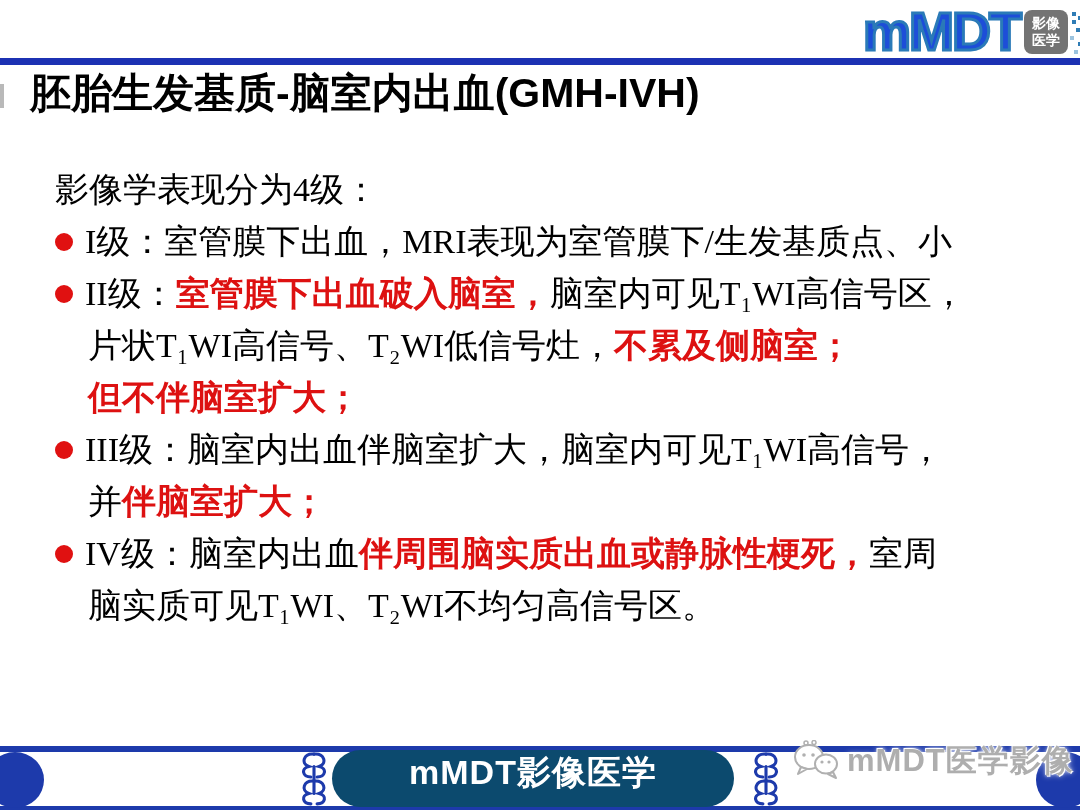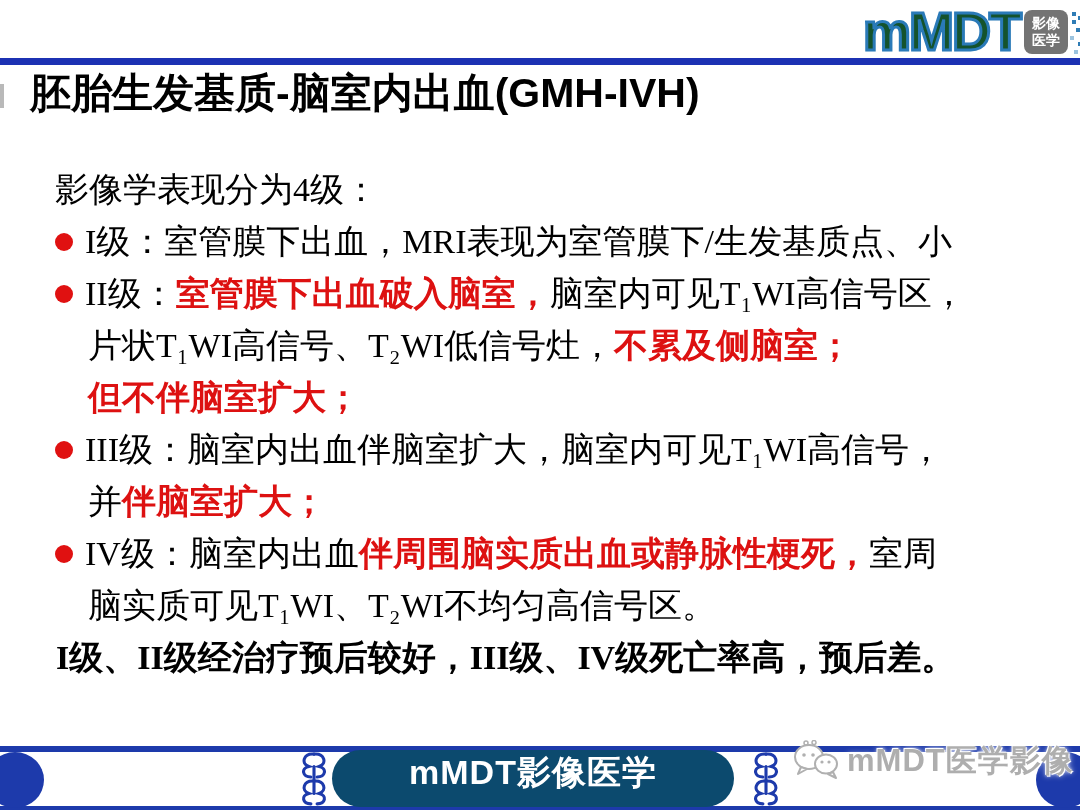--- a/index.html
+++ b/index.html
@@ -6,21 +6,21 @@
   .stage{
     position:relative;width:1080px;height:810px;background:#ffffff;
     overflow:hidden;font-family:"Liberation Serif","DejaVu Serif",serif;color:#000;
   }
 
   
   .logo{position:absolute;right:12px;top:4px;display:flex;align-items:flex-end;z-index:3;}
   .logo-word{
     font-family:"Liberation Sans","DejaVu Sans",sans-serif;
     font-size:54px;font-weight:900;line-height:54px;letter-spacing:-2px;
-    color:#14532d;-webkit-text-stroke:3px #2a7ab8;text-stroke:3px #2a7ab8;
+    color:#1d4ed8;-webkit-text-stroke:3px #2a7ab8;text-stroke:3px #2a7ab8;
   }
   .logo-badge{
     position:relative;width:44px;height:44px;margin:0 0 4px 4px;border-radius:8px;
     background:#737373;color:#fff;display:flex;flex-direction:column;
     align-items:center;justify-content:center;
     font-family:"Liberation Sans","DejaVu Sans",sans-serif;font-size:14px;font-weight:bold;line-height:17px;
   }
   .logo-dots{position:absolute;right:-8px;top:2px;width:4px;height:4px;background:#2f7cb5;
     box-shadow:0 8px 0 #2f7cb5,6px 4px 0 #2f7cb5,4px 16px 0 #2f7cb5,-2px 24px 0 #9cc3de,6px 30px 0 #2f7cb5,2px 38px 0 #9cc3de;}
   .top-divider{position:absolute;left:0;top:58px;width:1080px;height:7px;background:#1c31b3;}
@@ -121,23 +121,20 @@
     </div>
 
     <div class="row lvl0">
       <span class="dot"></span><span class="seg black">IV级：脑室内出血</span><span class="seg red">伴周围脑实质出血或静脉性梗死，</span><span class="seg black">室周</span>
     </div>
 
     <div class="row cont">
       <span class="seg black">脑实质可见T₁WI、T₂WI不均匀高信号区。</span>
     </div>
 
-    <div class="row summary">
-      <span class="seg black">I级、II级经治疗预后较好，III级、IV级死亡率高，预后差。</span>
-    </div>
 
   </div>
 
   <div class="footer-line-top"></div>
   <div class="footer-line-bottom"></div>
   <div class="footer-circle left"></div>
   <div class="footer-circle right"></div>
 
   <svg class="knot left" viewBox="0 0 40 56">
     <g stroke="#1d3aab" stroke-width="3" fill="none" stroke-linecap="round">

